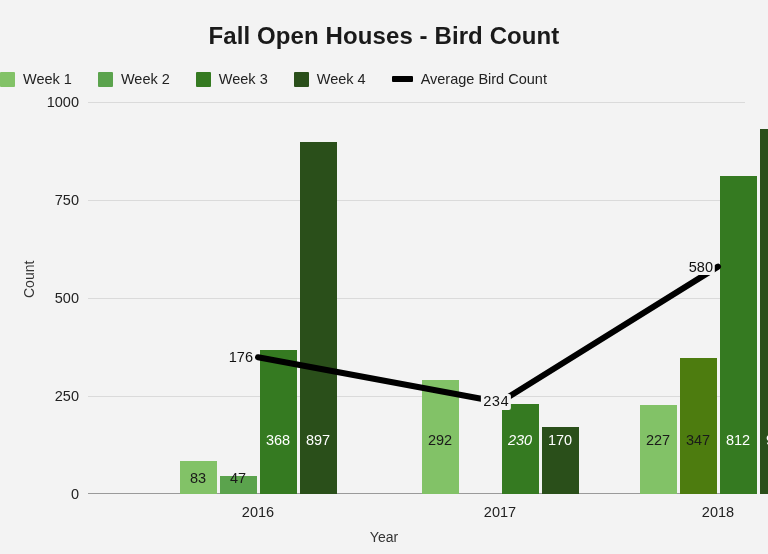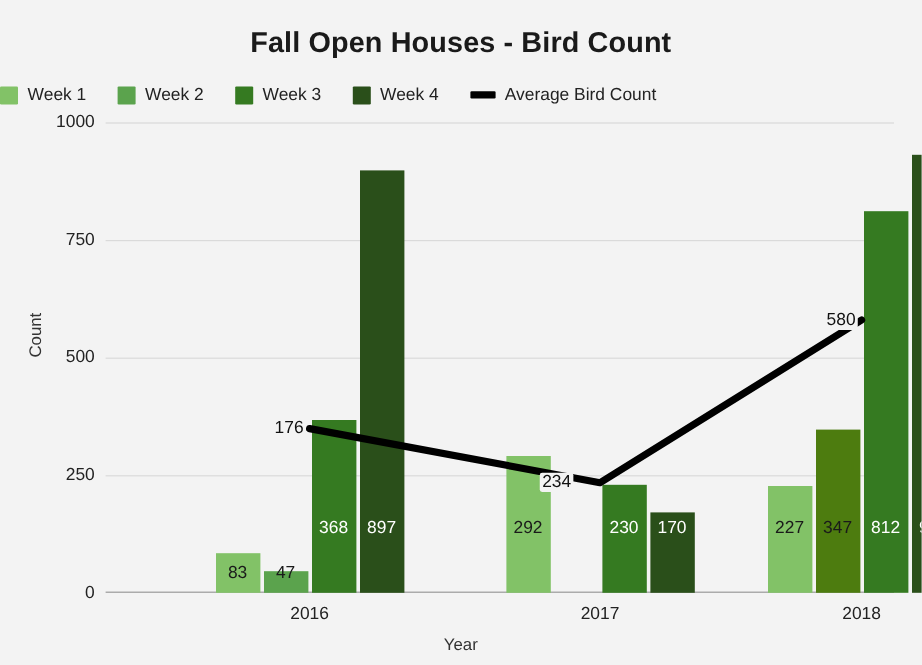--- a/index.html
+++ b/index.html
@@ -205,21 +205,21 @@
       </div>
       <div class="bar" style="left: 171.5px; width: 37px; height: 144.256px; background: rgb(53, 122, 33);">
         <div class="bar-value" style="color: rgb(255, 255, 255); bottom: 46px;">368</div>
       </div>
       <div class="bar" style="left: 211.5px; width: 37px; height: 351.624px; background: rgb(42, 79, 26);">
         <div class="bar-value" style="color: rgb(255, 255, 255); bottom: 46px;">897</div>
       </div>
       <div class="bar" style="left: 333.5px; width: 37px; height: 114.464px; background: rgb(130, 194, 103);">
         <div class="bar-value" style="color: rgb(26, 26, 26); bottom: 46px;">292</div>
       </div>
-      <div class="bar" style="left: 413.5px; width: 37px; height: 90.16px; background: rgb(53, 122, 33);">
+      <div class="bar" style="left: 413.5px; width: 37px; height: 90.16px; background: rgb(53, 122, 33); font-style: italic;">
         <div class="bar-value" style="color: rgb(255, 255, 255); bottom: 46px;">230</div>
       </div>
       <div class="bar" style="left: 453.5px; width: 37px; height: 66.64px; background: rgb(42, 79, 26);">
         <div class="bar-value" style="color: rgb(255, 255, 255); bottom: 46px;">170</div>
       </div>
       <div class="bar" style="left: 551.5px; width: 37px; height: 88.984px; background: rgb(130, 194, 103);">
         <div class="bar-value" style="color: rgb(26, 26, 26); bottom: 46px;">227</div>
       </div>
       <div class="bar" style="left: 591.5px; width: 37px; height: 136.024px; background: #4d7c0f;">
         <div class="bar-value" style="color: rgb(26, 26, 26); bottom: 46px;">347</div>
@@ -227,20 +227,20 @@
       <div class="bar" style="left: 631.5px; width: 37px; height: 318.304px; background: rgb(53, 122, 33);">
         <div class="bar-value" style="color: rgb(255, 255, 255); bottom: 46px;">812</div>
       </div>
       <div class="bar" style="left: 671.5px; width: 37px; height: 365.344px; background: rgb(42, 79, 26);">
         <div class="bar-value" style="color: rgb(255, 255, 255); bottom: 46px;">932</div>
       </div>
       <svg class="line-layer" viewBox="0 0 657 392">
         <polyline points="170,255.192 412,300.272 630,164.64000000000001" fill="none" stroke="#000000" stroke-width="6" stroke-linejoin="round" stroke-linecap="round"></polyline>
       </svg>
       <div class="line-label" style="left: 167px; top: 255.192px;">176</div>
-      <div class="line-label" style="left: 390px; top: 300.272px;">234</div>
+      <div class="line-label" style="left: 423px; top: 300.272px; font-family: Liberation Mono, monospace;">234</div>
       <div class="line-label" style="left: 627px; top: 164.64px;">580</div>
     </div>
 
 <div class="xtick" style="left: 258px;">2016</div>
     <div class="xtick" style="left: 500px;">2017</div>
     <div class="xtick" style="left: 718px;">2018</div>
   </div>
 
 </body></html>

